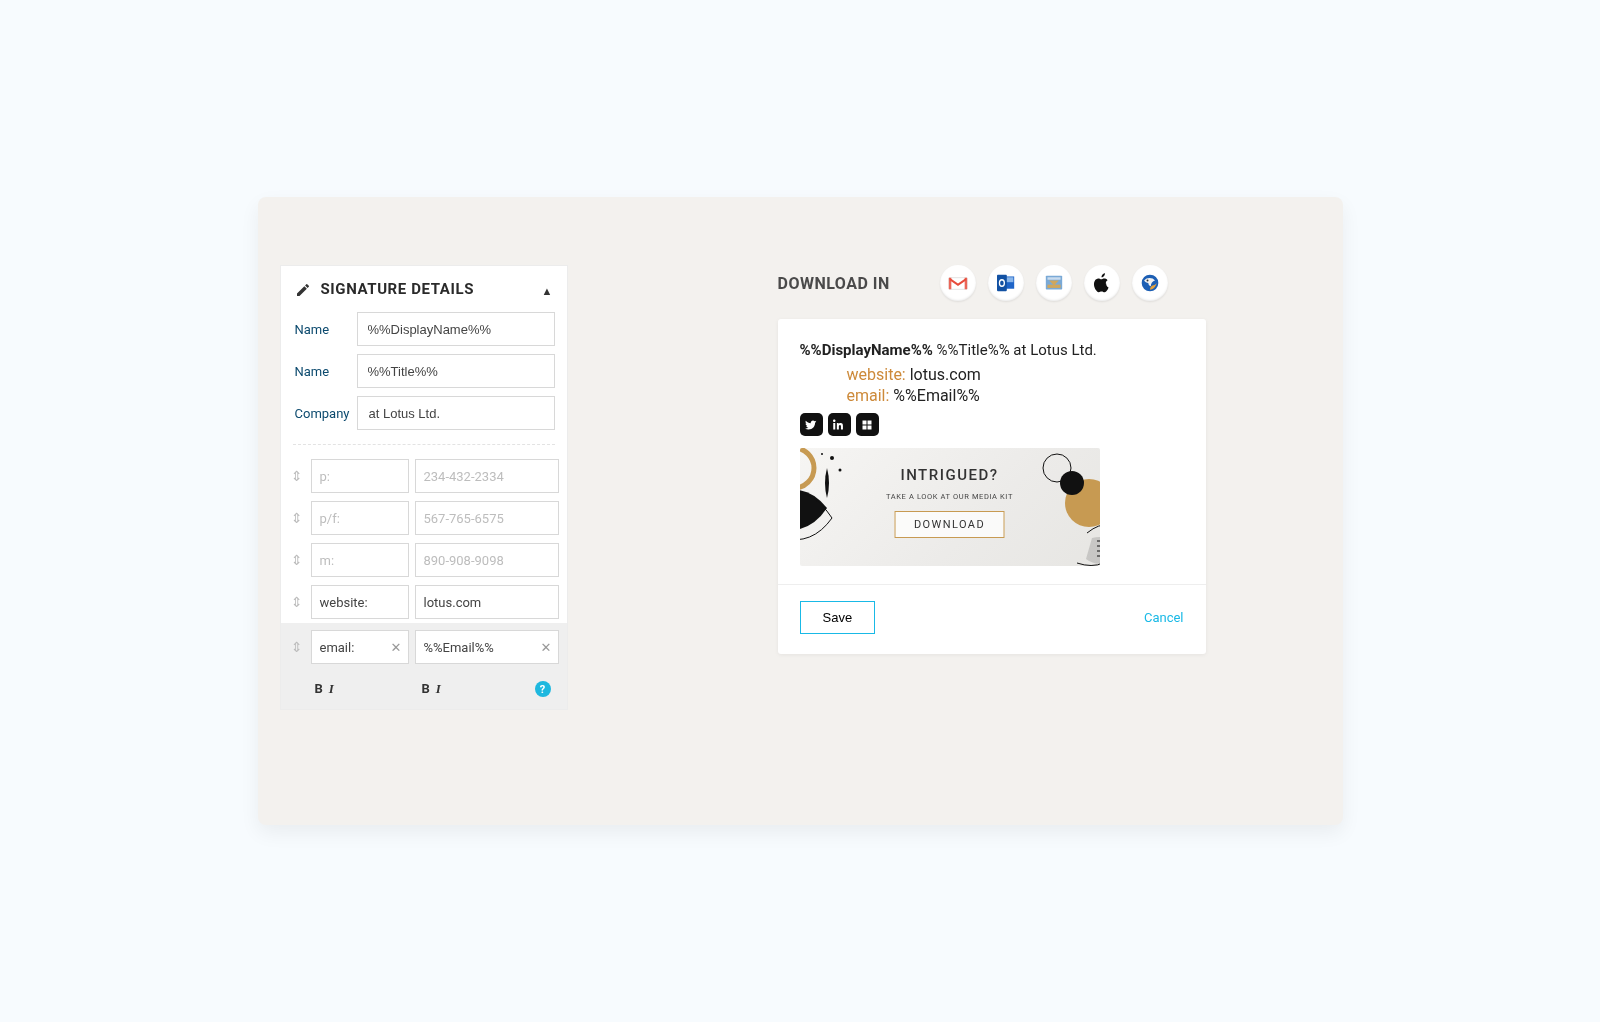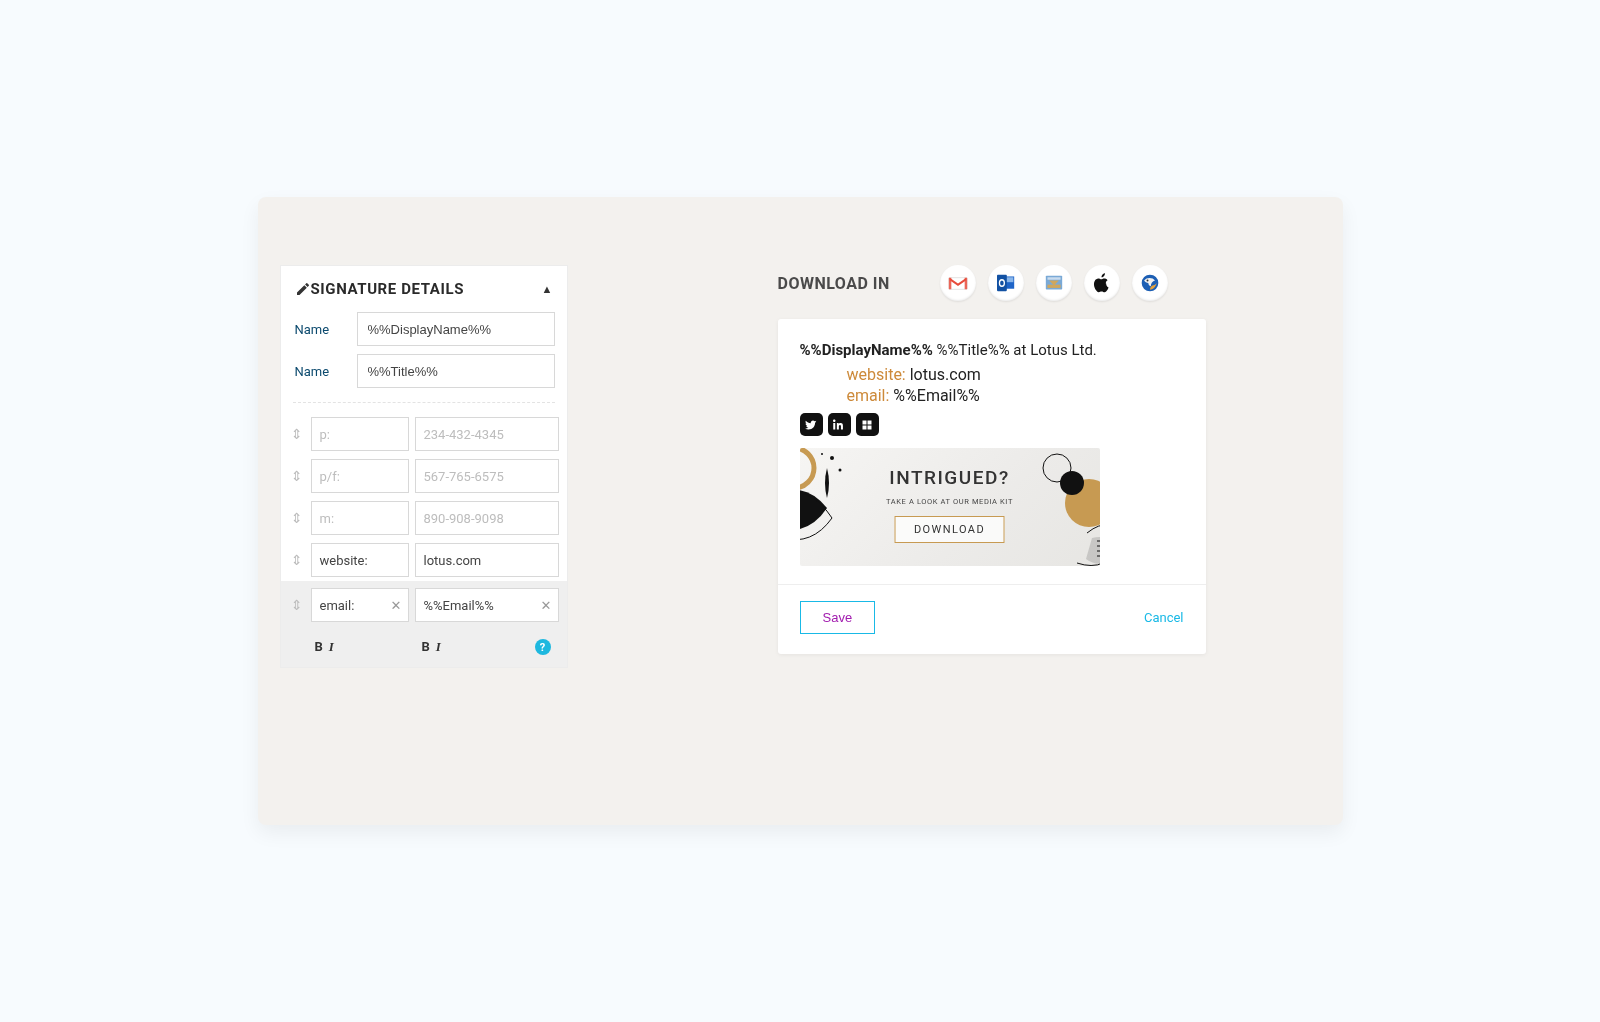--- a/index.html
+++ b/index.html
@@ -28,22 +28,23 @@
   
   .details-panel {
     width: 288px;
     background: #ffffff;
     border: 1px solid #ececec;
     display: flex;
     flex-direction: column;
   }
   .panel-header {
     display: flex;
-    align-items: center;
+    align-items: flex-end;
     padding: 14px 14px 10px 14px;
+    gap: 10px;
   }
   .panel-header .pen-icon svg { display:block; }
   .panel-title {
     flex: 1;
     font-size: 15px;
     font-weight: 700;
     letter-spacing: 0.6px;
     color: #2a2a2a;
   }
   .panel-header .chevron { font-size: 11px; color:#333; }
@@ -188,36 +189,36 @@
     position:relative; overflow:hidden;
     border-radius:2px;
   }
   .banner .ornament-left {
     position:absolute; left:-28px; top:-10px; width:110px; height:140px;
   }
   .banner .ornament-right {
     position:absolute; right:-22px; top:-5px; width:105px; height:135px;
   }
   .banner-text { position:absolute; left:50%; top:18px; transform:translateX(-50%); text-align:center; }
-  .banner-title { font-size:19px; letter-spacing:1.5px; color:#333; font-weight:500;text-align:center; }
+  .banner-title { font-size:15px; letter-spacing:1.5px; color:#333; font-weight:500;text-align:center; }
   .banner-sub { font-size:7.5px; letter-spacing:0.6px; color:#444; margin-top:8px; }
   .banner-cta {
     margin-top:10px; display:inline-block; padding:6px 18px;
     border:1.5px solid #c79a52; color:#333; font-size:11px; letter-spacing:1.4px;
     background: rgba(255,255,255,0.75); cursor:pointer;
   }
 
   .preview-divider { border:none; border-top:1px solid #eee; }
   .preview-actions {
     display:flex; align-items:center; justify-content:space-between;
     padding: 16px 22px 20px 22px;
   }
   .save-btn {
     border: 1px solid #19b9e6;
-    color:#a21caf;
+    color:#000000;
     background:#fff;
     font-size:13px;
     padding: 8px 22px;
     cursor:pointer;
   }
   .cancel-link { color:#19b9e6; font-size:13px; cursor:pointer; }
 </style>
 </head>
 <body>
 
@@ -235,31 +236,35 @@
     </div>
 
     <div class="field-row">
       <span class="field-label">Name</span>
       <input class="field-input" value="%%DisplayName%%" style="">
     </div>
     <div class="field-row">
       <span class="field-label">Name</span>
       <input class="field-input" value="%%Title%%" style="">
     </div>
+    <div class="field-row">
+      <span class="field-label">Company</span>
+      <input class="field-input" value="at Lotus Ltd." style="">
+    </div>
 
     <hr class="divider-dashed">
 
     <div class="contact-rows">
       <div class="contact-row">
         <span class="drag-handle">⇕</span>
         <div class="contact-label placeholder">
             <span>p:</span>
           </div>
         <div class="contact-value placeholder">
-            <span>234-432-4345</span>
+            <span>234-432-2334</span>
           </div>
       </div>
       <div class="contact-row">
         <span class="drag-handle">⇕</span>
         <div class="contact-label placeholder">
             <span>p/f:</span>
           </div>
         <div class="contact-value placeholder">
             <span>567-765-6575</span>
           </div>

